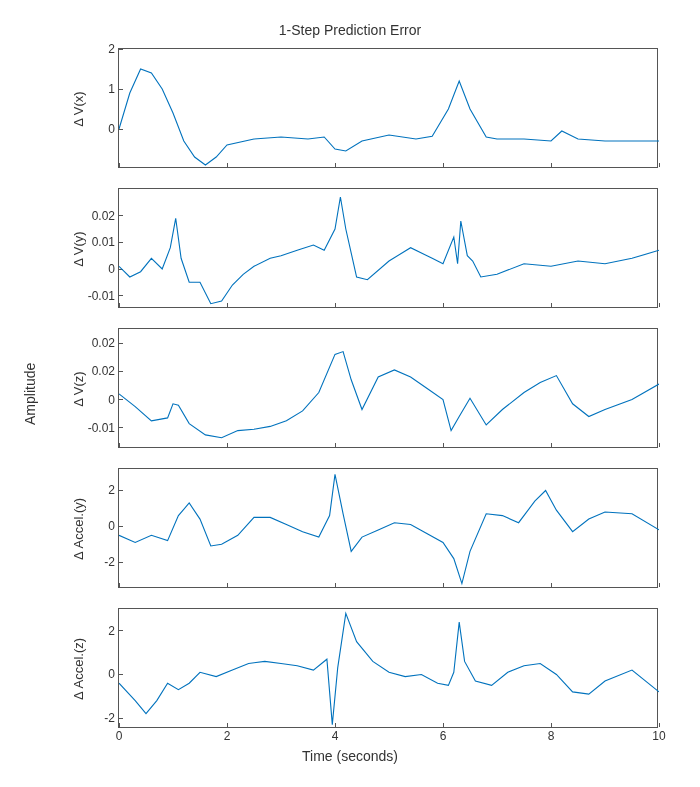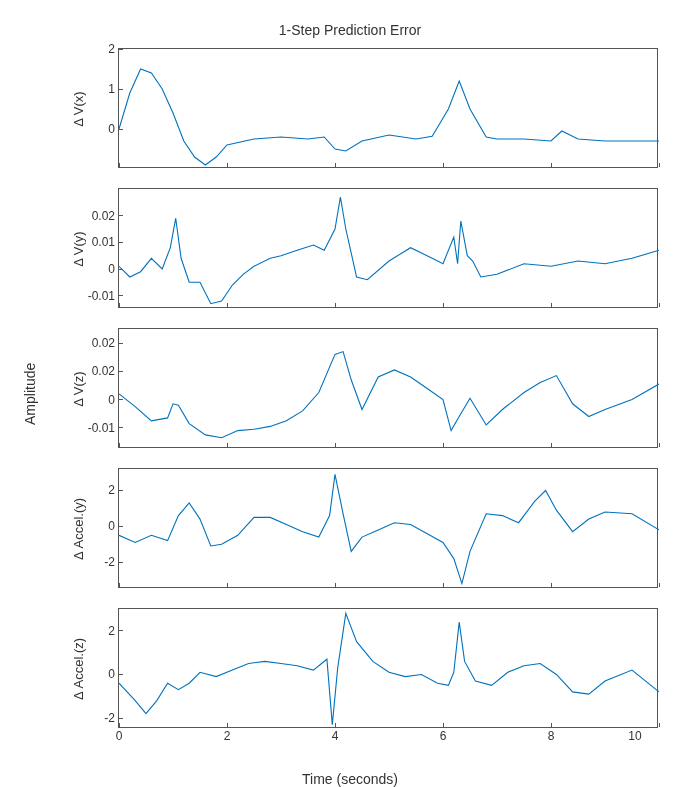--- a/index.html
+++ b/index.html
@@ -60,21 +60,21 @@
     color: #333;
     white-space: nowrap;
   }
 </style>
 </head>
 <body>
 
 <div class="figure">
   <div class="title" style="top:22px;">1-Step Prediction Error</div>
   <div class="global-ylabel" style="left:22px; top:425px;">Amplitude</div>
-  <div class="xlabel" style="top:748px;margin-top:23px;">Time (seconds)</div>
+  <div class="xlabel" style="top:748px;">Time (seconds)</div>
   <div id="panels">
       <div class="panel" style="left: 118px; top: 48px; width: 540px; height: 120px;">
         <div class="panel-ylabel" style="left: -48px; top: 60px;">Δ V(x)</div>
         <div class="tick-label ytick" style="top: 80px;">0</div>
         <div style="position: absolute; left: 0px; top: 79.5px; width: 4px; height: 1px; background: rgb(85, 85, 85);"></div>
         <div class="tick-label ytick" style="top: 40px;">1</div>
         <div style="position: absolute; left: 0px; top: 39.5px; width: 4px; height: 1px; background: rgb(85, 85, 85);"></div>
         <div class="tick-label ytick" style="top: 0px;">2</div>
         <div style="position: absolute; left: 0px; top: -0.5px; width: 4px; height: 1px; background: rgb(85, 85, 85);"></div>
         <div style="position: absolute; left: -0.5px; bottom: 0px; width: 1px; height: 4px; background: rgb(85, 85, 85);"></div>
@@ -157,19 +157,19 @@
         <div class="tick-label xtick" style="left: 0px;">0</div>
         <div style="position: absolute; left: 107.5px; bottom: 0px; width: 1px; height: 4px; background: rgb(85, 85, 85);"></div>
         <div class="tick-label xtick" style="left: 108px;">2</div>
         <div style="position: absolute; left: 215.5px; bottom: 0px; width: 1px; height: 4px; background: rgb(85, 85, 85);"></div>
         <div class="tick-label xtick" style="left: 216px;">4</div>
         <div style="position: absolute; left: 323.5px; bottom: 0px; width: 1px; height: 4px; background: rgb(85, 85, 85);"></div>
         <div class="tick-label xtick" style="left: 324px;">6</div>
         <div style="position: absolute; left: 431.5px; bottom: 0px; width: 1px; height: 4px; background: rgb(85, 85, 85);"></div>
         <div class="tick-label xtick" style="left: 432px;">8</div>
         <div style="position: absolute; left: 539.5px; bottom: 0px; width: 1px; height: 4px; background: rgb(85, 85, 85);"></div>
-        <div class="tick-label xtick" style="left: 516px;">10</div>
+        <div class="tick-label xtick" style="left: 540px;">10</div>
         <svg width="540" height="120">
           <path d="M0.0 74.2 L16.2 91.6 L27.0 104.7 L37.8 91.6 L48.6 74.2 L59.4 80.7 L70.2 74.2 L81.0 63.3 L97.2 67.6 L113.4 61.1 L129.6 54.5 L145.8 52.4 L162.0 54.5 L178.2 56.7 L194.4 61.1 L207.9 50.2 L213.3 115.6 L218.7 58.9 L226.8 4.4 L237.6 32.7 L253.8 52.4 L270.0 63.3 L286.2 67.6 L302.4 65.5 L318.6 74.2 L329.4 76.4 L334.8 63.3 L340.2 13.1 L345.6 52.4 L356.4 72.0 L372.6 76.4 L388.8 63.3 L405.0 56.7 L421.2 54.5 L437.4 65.5 L453.6 82.9 L469.8 85.1 L486.0 72.0 L513.0 61.1 L540.0 82.9 " fill="none" stroke="#0072BD" stroke-width="1.1"></path>
         </svg>
       </div>
     </div>
 </div>
 
 </body></html>

